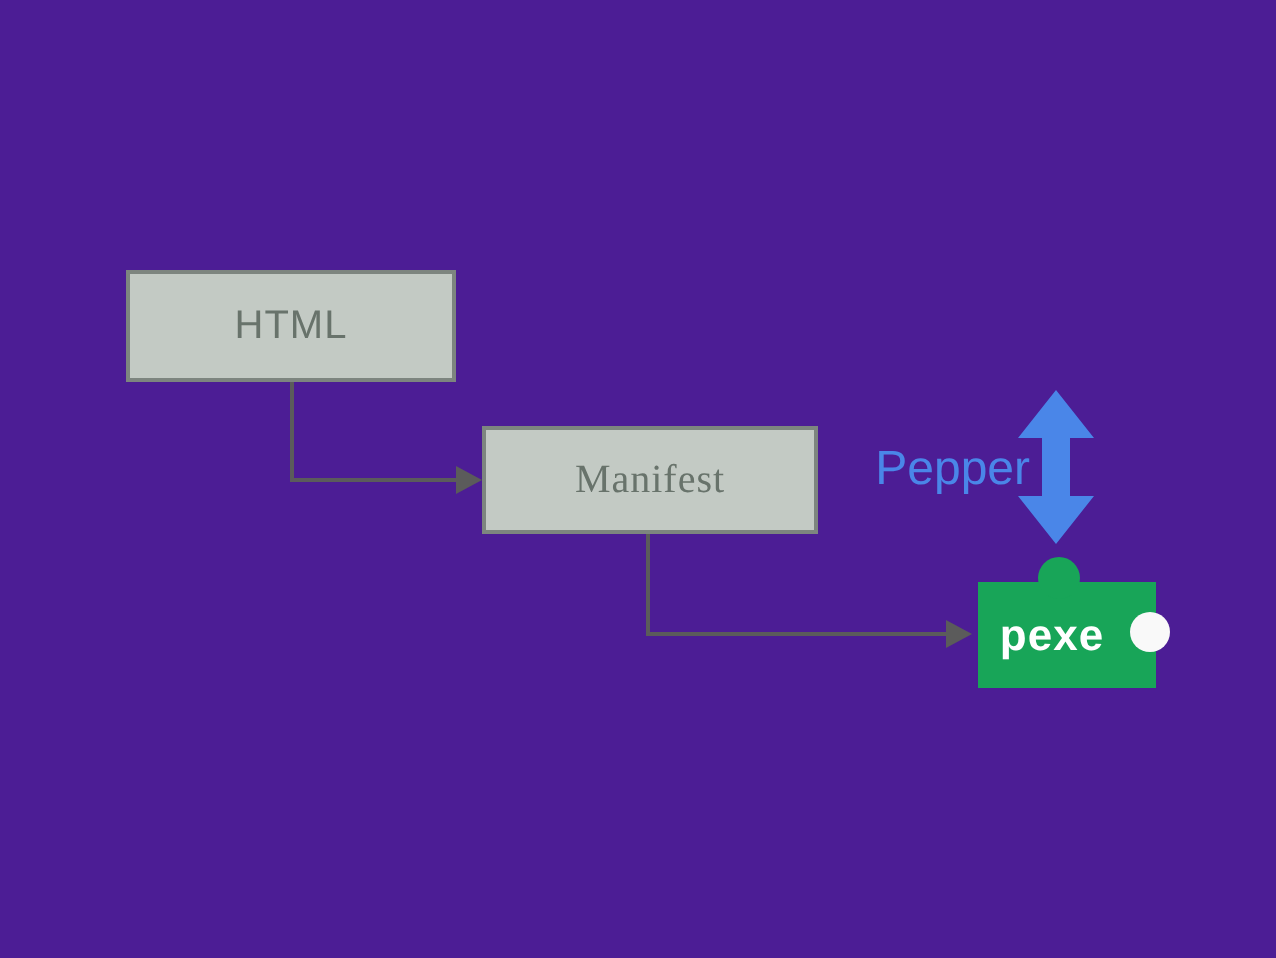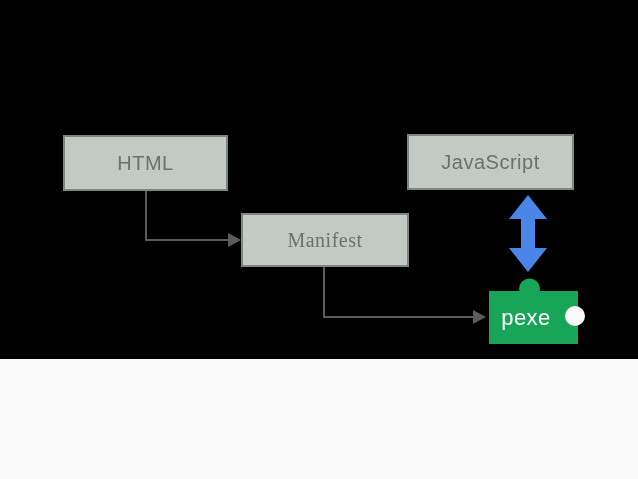--- a/index.html
+++ b/index.html
@@ -4,22 +4,22 @@
 <style>
   html, body {
     margin: 0;
     padding: 0;
     background: #f9f9f9;
     font-family: "Liberation Sans", sans-serif;
   }
   .stage {
     position: relative;
     width: 638px;
-    height: 359px;
-    background: #000000;
+    height: 479px;
+    background: #4c1d95;
     overflow: hidden;
   }
   .node {
     position: absolute;
     box-sizing: border-box;
     background: #c3cac4;
     border: 2px solid #7d857f;
     display: flex;
     align-items: center;
     justify-content: center;
@@ -64,51 +64,50 @@
   .pexe-label {
     position: absolute;
     left: 489px; top: 291px;
     width: 74px; height: 53px;
     display: flex;
     align-items: center;
     justify-content: center;
     color: #ffffff;
     font-size: 22px;
     letter-spacing: 0.5px;
+    font-weight: bold;
   }
 </style>
 </head>
 <body>
 
 <div class="stage">
 
   <div class="node node-html">
     <span>HTML</span>
   </div>
 
-  <div class="node node-javascript">
-    <span>JavaScript</span>
-  </div>
 
   <div class="node node-manifest">
     <span>Manifest</span>
   </div>
 
   <div class="conn c1-v"></div>
   <div class="conn c1-h"></div>
   <div class="arrowhead a1"></div>
 
   <div class="conn c2-v"></div>
   <div class="conn c2-h"></div>
   <div class="arrowhead a2"></div>
 
   <svg class="double-arrow" width="46" height="80" viewBox="0 0 46 80">
     <polygon points="23,1 42,25 30,25 30,54 42,54 23,78 4,54 16,54 16,25 4,25" fill="#4a86e8"></polygon>
   </svg>
 
+  <div class="pepper">Pepper</div>
 
   <svg class="puzzle-svg" width="106" height="76" viewBox="0 0 106 76">
     <rect x="5" y="18" width="89" height="53" fill="#18a558"></rect>
     <circle cx="45.5" cy="16" r="10.5" fill="#18a558"></circle>
     <circle cx="91" cy="43" r="10" fill="#f9f9f9"></circle>
   </svg>
   <div class="pexe-label">pexe</div>
 
 </div>
 

